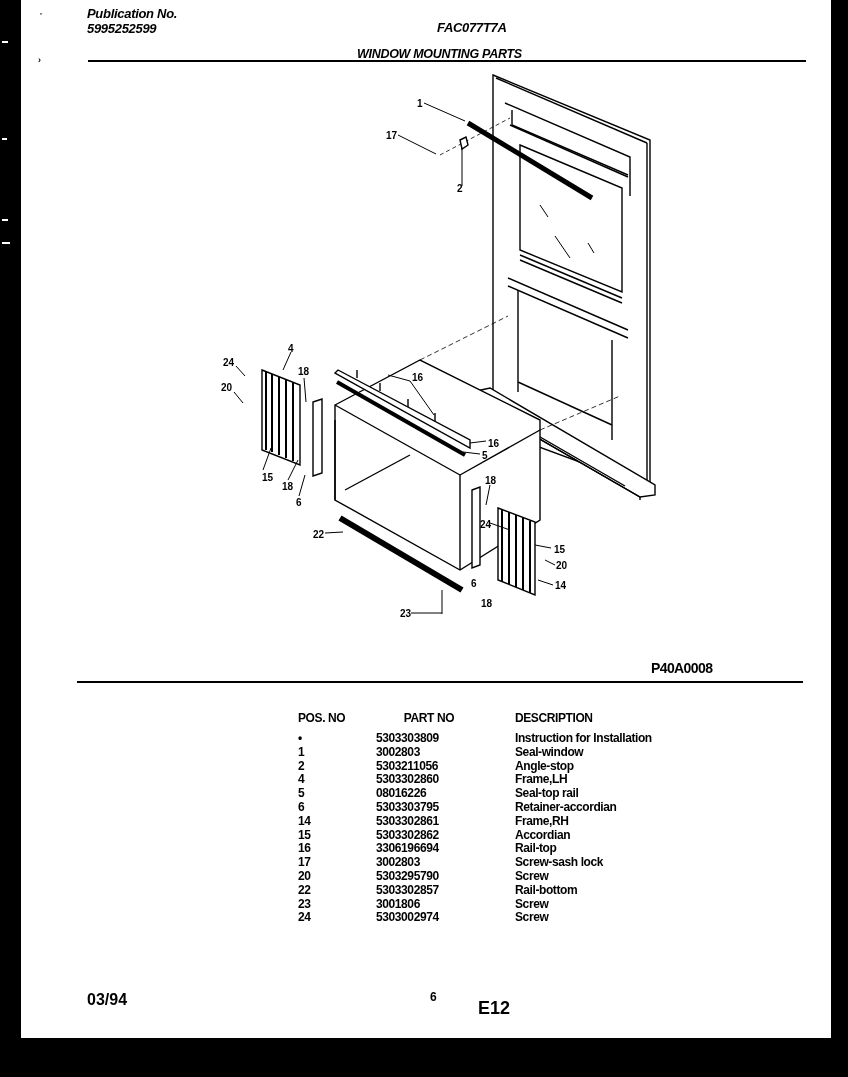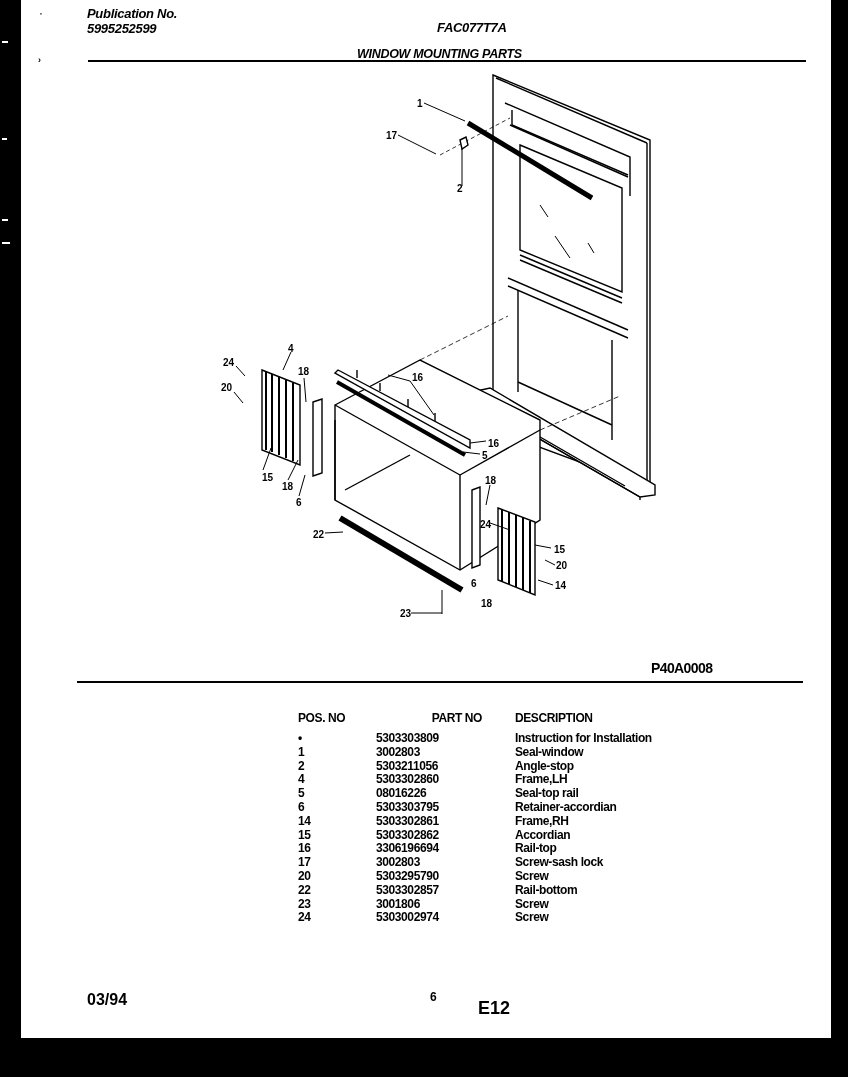--- a/index.html
+++ b/index.html
@@ -11,21 +11,21 @@
   .border-bottom { left: 0; top: 1038px; width: 848px; height: 39px; background: #000; }
   .tick { background: #fff; height: 2px; }
   .hdr { font-weight: bold; font-size: 13px; letter-spacing: -0.3px; line-height: 14px; font-style: italic; }
   .rule { height: 2px; background: #000; }
   .parts-table { left: 298px; top: 711px; font-size: 12px; font-weight: bold; letter-spacing: -0.4px; }
   .parts-table table { border-collapse: collapse; }
   .parts-table th { text-align: left; padding: 0 0 7px 0; font-size: 12px; }
   .parts-table td { padding: 0; line-height: 13.8px; height: 13.8px; vertical-align: top; }
   .c-pos { width: 78px; }
   .c-part { width: 106px; text-align: left; padding-right: 0; }
-  .parts-table th.c-part { text-align: right; }
+  .parts-table th.c-part { text-align: center; }
   .c-desc { padding-left: 33px !important; }
   .footer-date { left: 87px; top: 991px; font-size: 16px; font-weight: bold; }
   .footer-page { left: 430px; top: 990px; font-size: 12px; font-weight: bold; }
   .footer-code { left: 478px; top: 998px; font-size: 18px; font-weight: bold; }
   .ref-code { left: 651px; top: 660px; font-size: 14px; font-weight: bold; letter-spacing: -0.6px; }
   svg text { font-family: "Liberation Sans", sans-serif; font-weight: bold; font-size: 10px; }
 </style>
 </head>
 <body>
 

